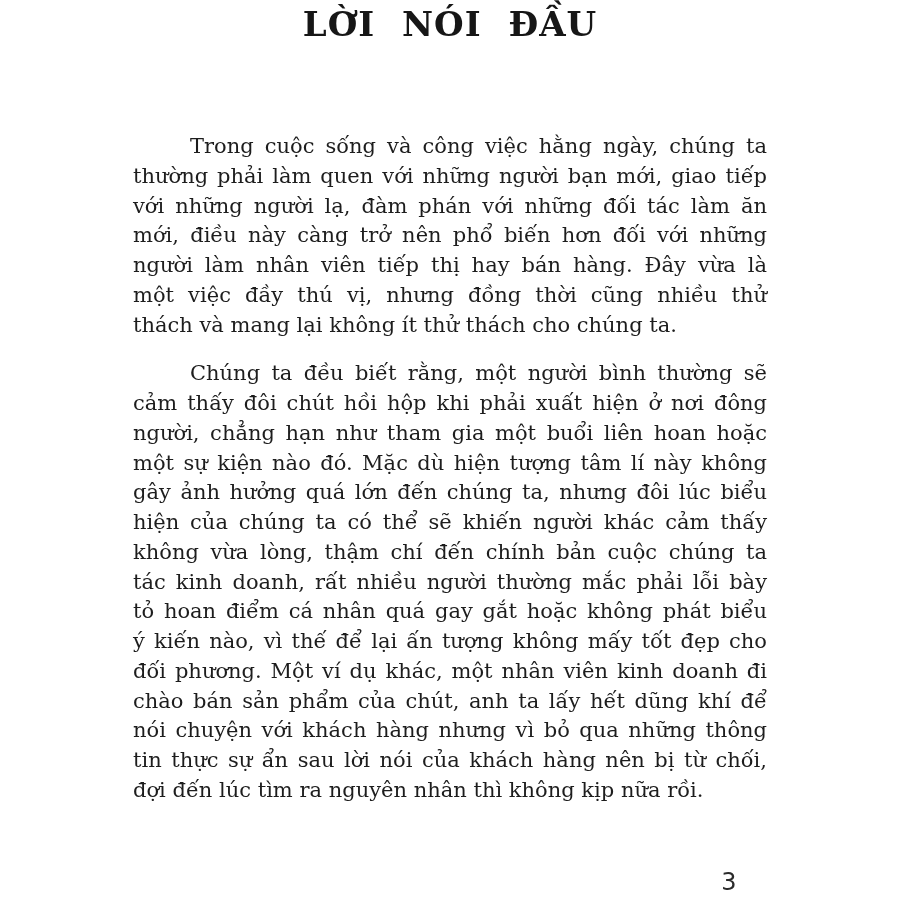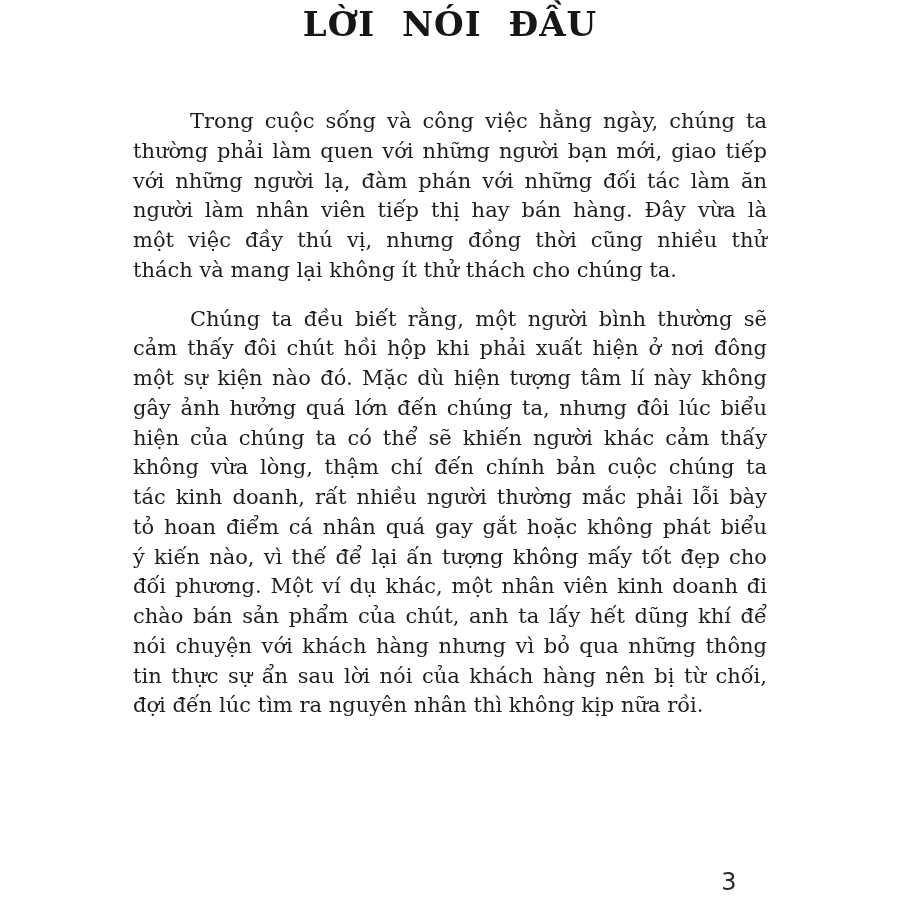--- a/index.html
+++ b/index.html
@@ -23,21 +23,21 @@
     font-size: 34px;
     font-weight: bold;
     line-height: 52px;
     letter-spacing: 1px;
     word-spacing: 14px;
     color: #161616;
   }
   .body-text {
     position: absolute;
     left: 133px;
-    top: 107px;
+    top: 132px;
     width: 634px;
     font-size: 21px;
     line-height: 29.75px;
     color: #1d1d1d;
   }
   .para + .para { margin-top: 19px; }
   .line {
     text-align: justify;
     text-align-last: justify;
   }
@@ -58,27 +58,29 @@
 <body>
 
 <div class="page">
   <h1 class="title">LỜI  NÓI  ĐẦU</h1>
 
   <div class="body-text">
     <div class="para">
         <div class="line first">Trong cuộc sống và công việc hằng ngày, chúng ta</div>
         <div class="line">thường phải làm quen với những người bạn mới, giao tiếp</div>
         <div class="line">với những người lạ, đàm phán với những đối tác làm ăn</div>
+        <div class="line">mới, điều này càng trở nên phổ biến hơn đối với những</div>
         <div class="line">người làm nhân viên tiếp thị hay bán hàng. Đây vừa là</div>
         <div class="line">một việc đầy thú vị, nhưng đồng thời cũng nhiều thử</div>
         <div class="line last">thách và mang lại không ít thử thách cho chúng ta.</div>
       </div>
     <div class="para">
         <div class="line first">Chúng ta đều biết rằng, một người bình thường sẽ</div>
         <div class="line">cảm thấy đôi chút hồi hộp khi phải xuất hiện ở nơi đông</div>
+        <div class="line">người, chẳng hạn như tham gia một buổi liên hoan hoặc</div>
         <div class="line">một sự kiện nào đó. Mặc dù hiện tượng tâm lí này không</div>
         <div class="line">gây ảnh hưởng quá lớn đến chúng ta, nhưng đôi lúc biểu</div>
         <div class="line">hiện của chúng ta có thể sẽ khiến người khác cảm thấy</div>
         <div class="line">không vừa lòng, thậm chí đến chính bản cuộc chúng ta</div>
         <div class="line">tác kinh doanh, rất nhiều người thường mắc phải lỗi bày</div>
         <div class="line">tỏ hoan điểm cá nhân quá gay gắt hoặc không phát biểu</div>
         <div class="line">ý kiến nào, vì thế để lại ấn tượng không mấy tốt đẹp cho</div>
         <div class="line">đối phương. Một ví dụ khác, một nhân viên kinh doanh đi</div>
         <div class="line">chào bán sản phẩm của chút, anh ta lấy hết dũng khí để</div>
         <div class="line">nói chuyện với khách hàng nhưng vì bỏ qua những thông</div>

